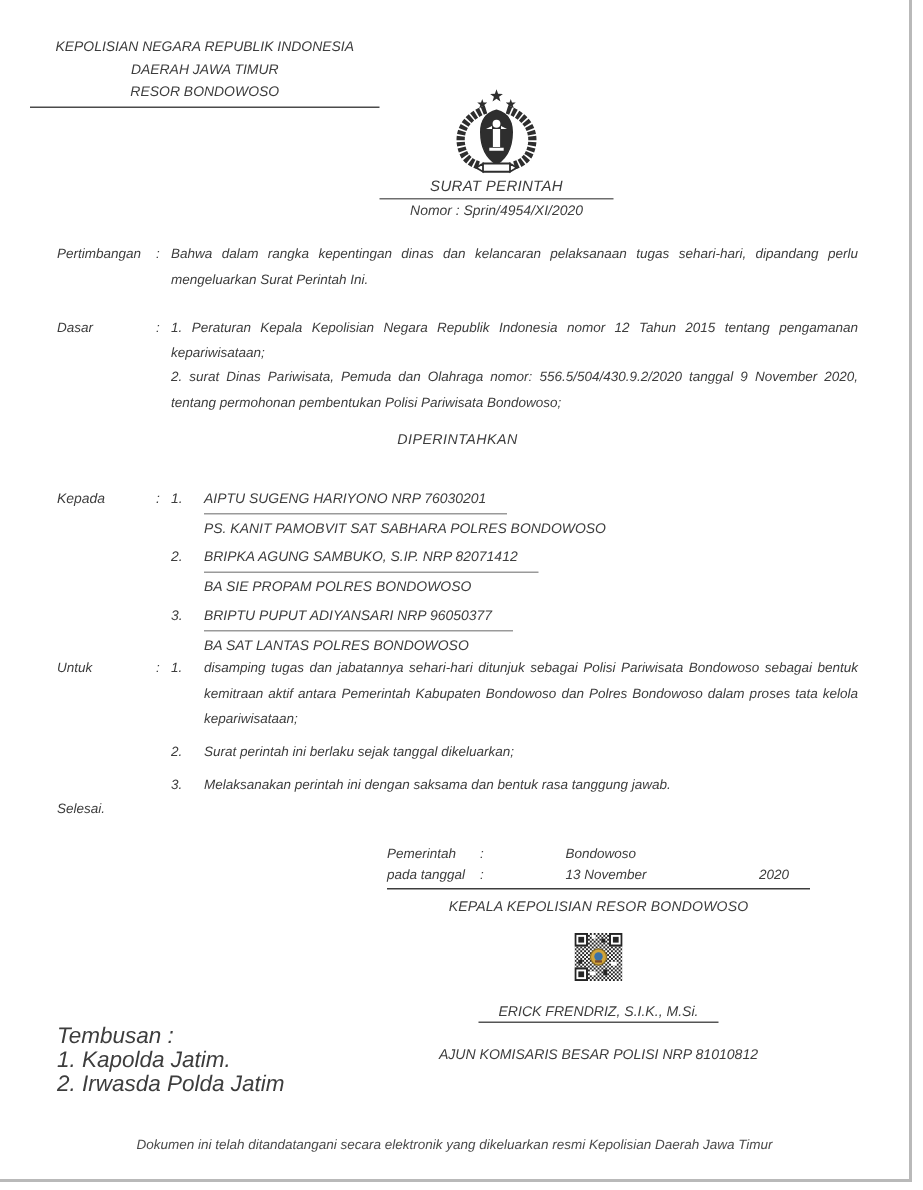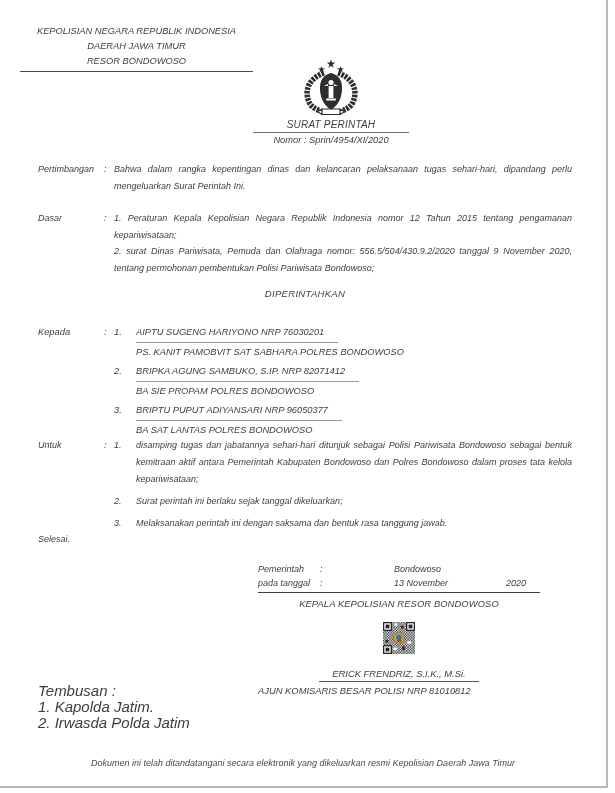--- a/index.html
+++ b/index.html
@@ -32,28 +32,28 @@
   .untuk{top:437px;line-height:17px;}
   .u-item{display:flex;margin-bottom:5px;}
   .u-item .num{width:22px;flex:none;}
   .u-item .txt{flex:1;text-align:justify;}
   .selesai{position:absolute;left:38px;top:534px;font-size:9px;}
   
   .signature{position:absolute;left:258px;top:562px;width:282px;font-size:9px;}
   .sig-row{display:flex;line-height:14px;}
   .sig-row .sl{width:62px;flex:none;}
   .sig-row .sc{width:12px;flex:none;}
-  .sig-row .sv{margin-left:62px;}
+  .sig-row .sv{margin-left:45px;}
   .sig-row .sy{margin-left:auto;margin-right:14px;}
   .sig-underline{border-bottom:1.4px solid #3e3e3e;padding-bottom:2px;}
   .sig-pos{text-align:center;margin-top:5px;font-size:9.4px;letter-spacing:.1px;}
   .qr-wrap{text-align:center;margin-top:13px;}
   .sig-name-wrap{text-align:center;margin-top:12px;}
   .sig-name{display:inline-block;border-bottom:1.3px solid #555;padding:0 13px 2px 13px;font-size:9.4px;text-align:center;}
-  .sig-rank{text-align:left;margin-top:3px;font-size:9.4px;white-space:nowrap;}
+  .sig-rank{text-align:center;margin-top:15px;font-size:9.4px;white-space:nowrap;}
   
   .tembusan{position:absolute;left:38px;top:683px;font-size:15px;line-height:16px;}
   
   .footer{position:absolute;left:0;top:758px;width:606px;text-align:center;font-size:9px;color:#4a4a4a;}
 </style>
 </head>
 <body>
 
 <div class="sheet">
 

